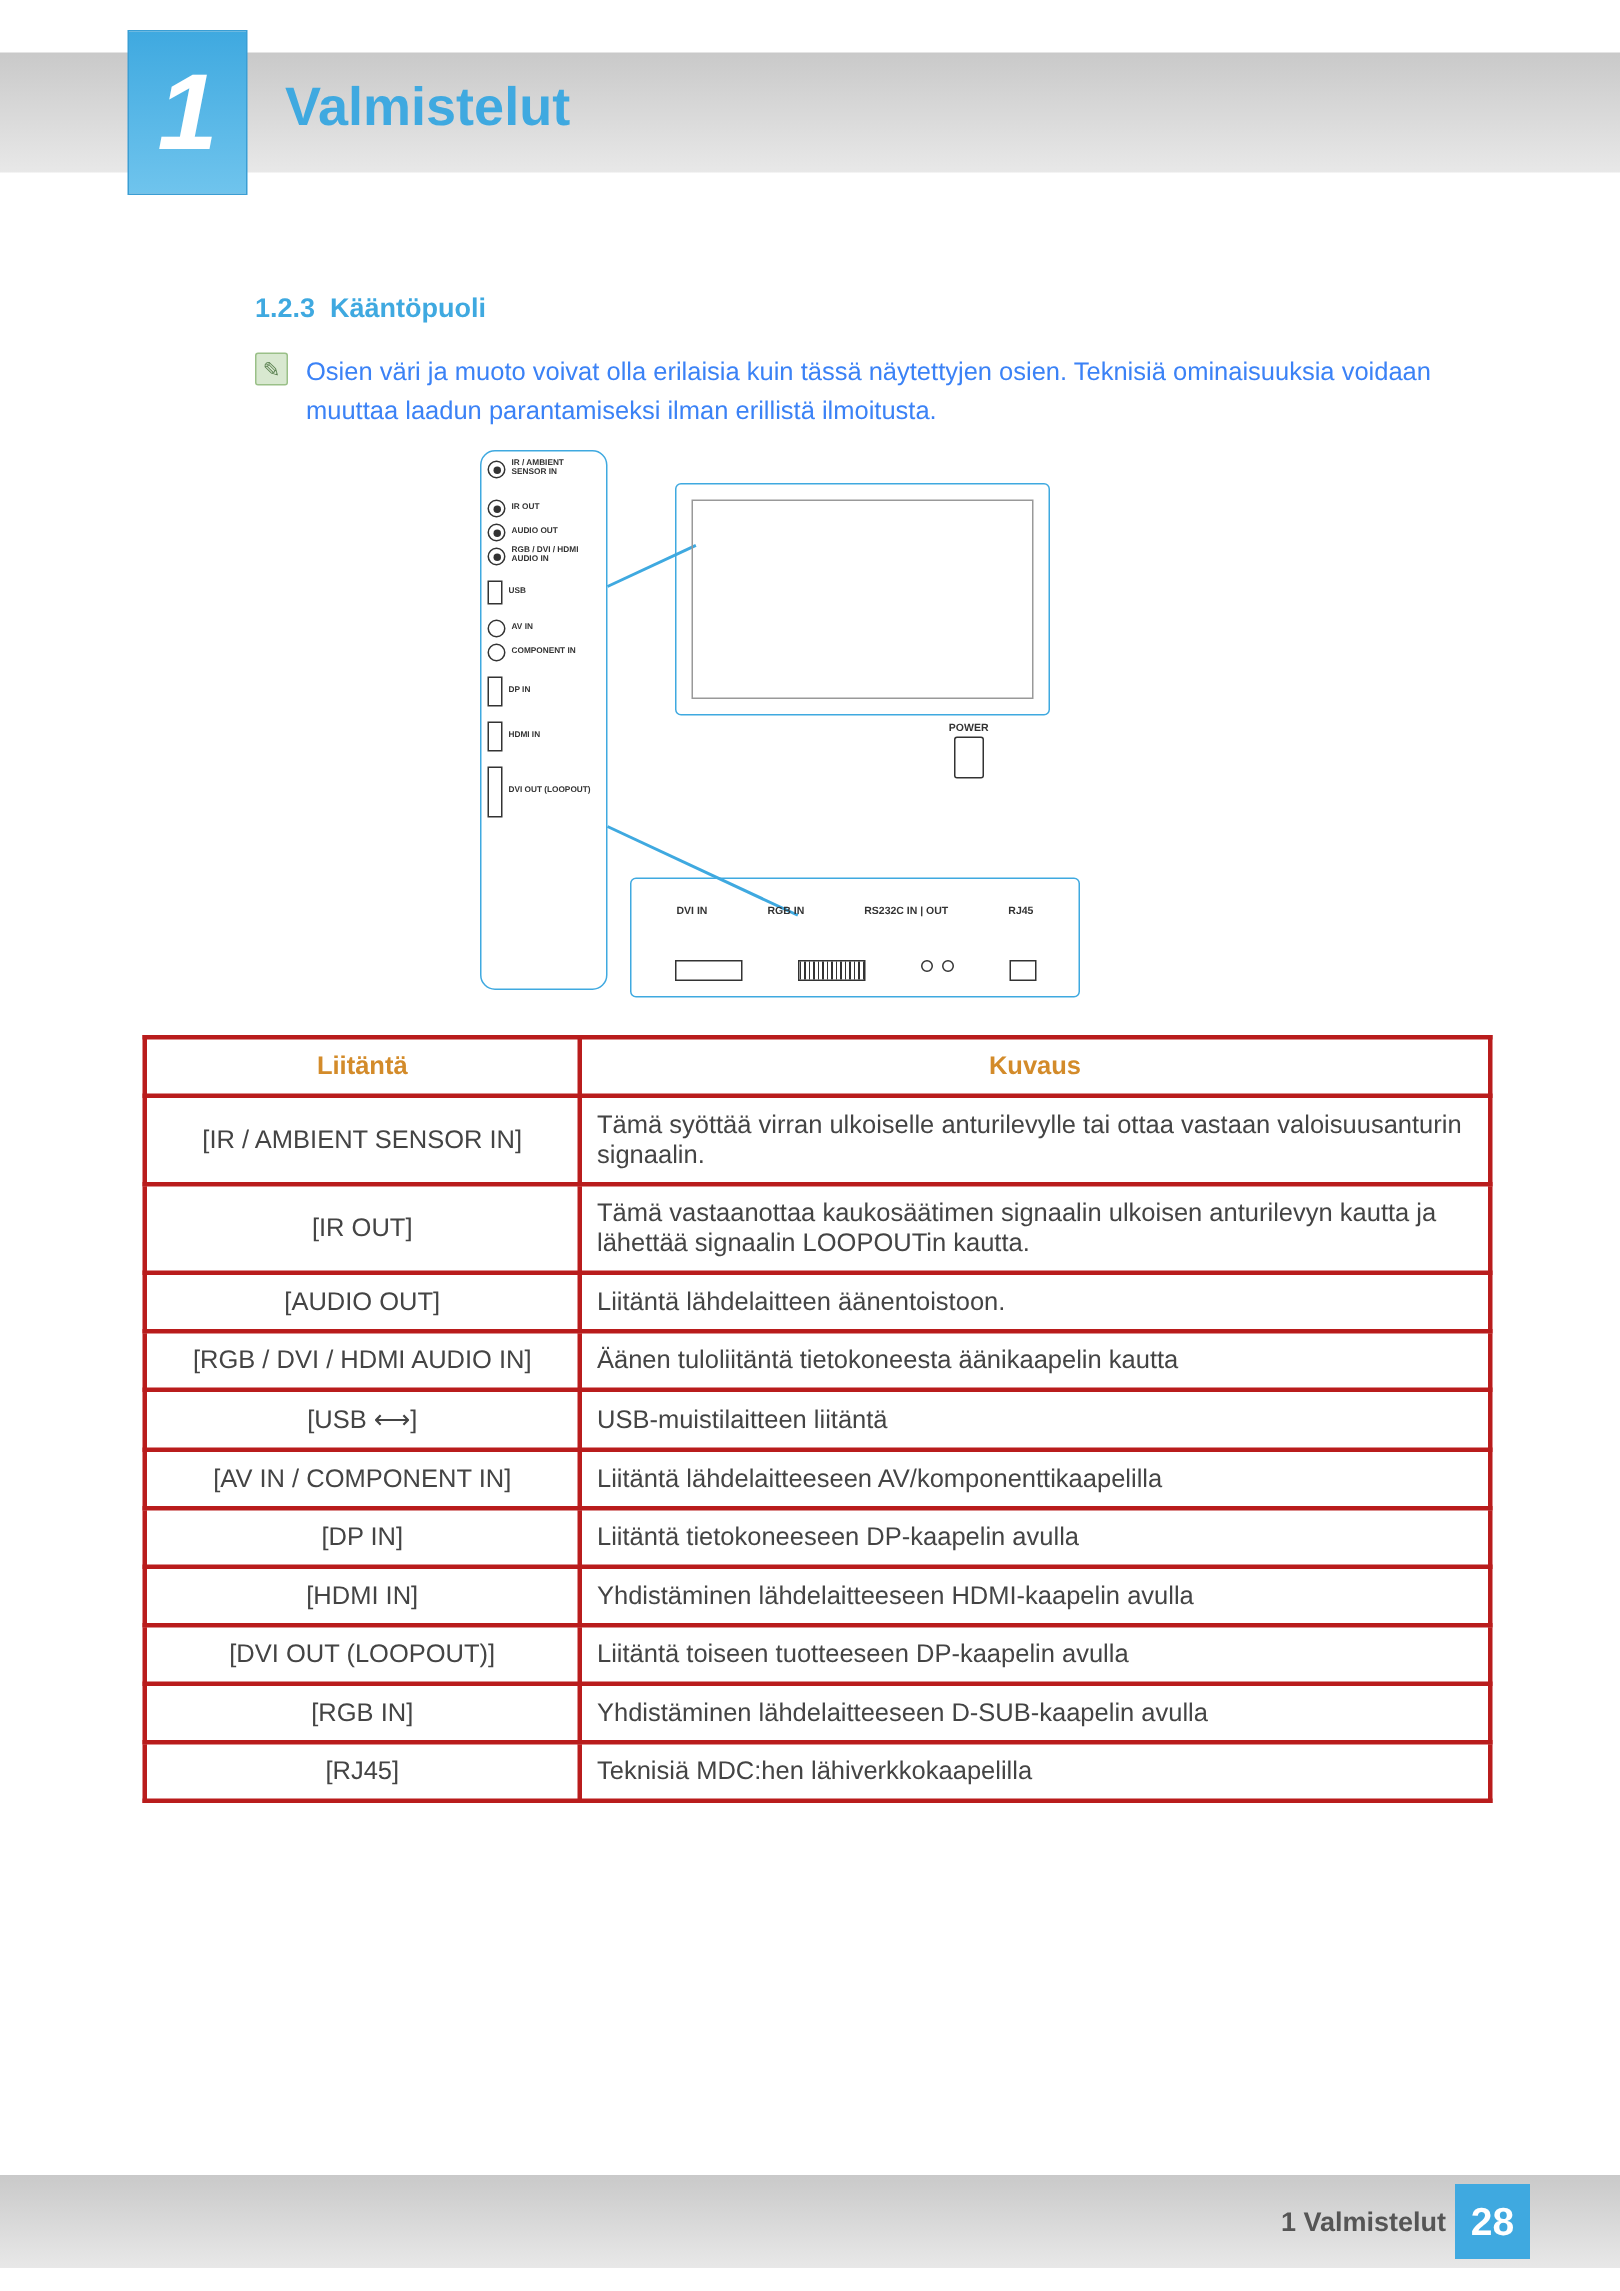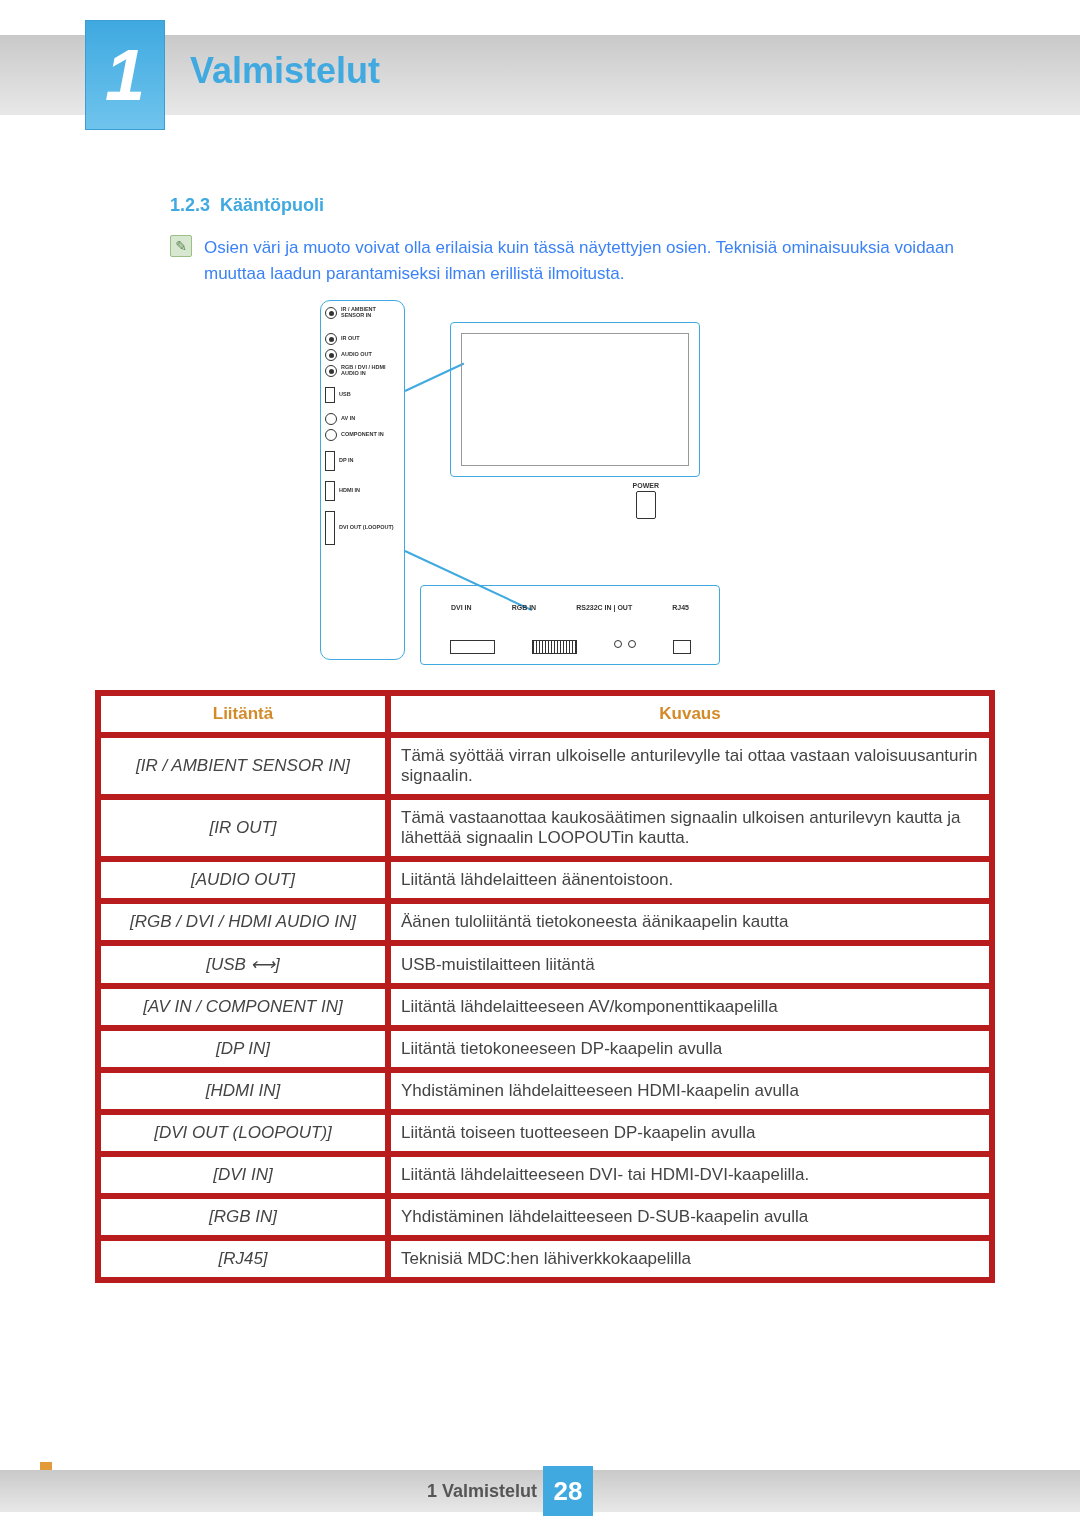--- a/index.html
+++ b/index.html
@@ -155,48 +155,47 @@
   .port-table {
     position: absolute;
     top: 690px;
     left: 95px;
     width: 900px;
     border-collapse: collapse;
     font-size: 17px;
     color: #444;
   }
   .port-table th, .port-table td {
-    border: 6px solid #b91c1c;
+    border: 3px solid #b91c1c;
     padding: 8px 10px;
     text-align: left;
     vertical-align: middle;
   }
   .port-table th {
     text-align: center;
     color: #d38b2a;
     font-weight: bold;
     background: #fff;
     height: 36px;
   }
   .port-table td:first-child {
     text-align: center;
     width: 290px;
-    font-style: italic;
   }
 
   .footer-bar {
     position: absolute;
     bottom: 15px;
     left: 0;
     right: 0;
-    height: 42px;
+    height: 62px;
     background: linear-gradient(to bottom, #c9c9c9 0%, #e8e8e8 100%);
     display: flex;
     align-items: center;
-    justify-content: center;
+    justify-content: flex-end;
   }
   .footer-chapter {
     font-size: 18px;
     color: #555;
     font-weight: bold;
     margin-right: 6px;
   }
   .footer-page {
     width: 50px;
     height: 50px;
@@ -346,24 +345,20 @@
       </tr>
     <tr>
         <td>[HDMI IN]</td>
         <td>Yhdistäminen lähdelaitteeseen HDMI-kaapelin avulla</td>
       </tr>
     <tr>
         <td>[DVI OUT (LOOPOUT)]</td>
         <td>Liitäntä toiseen tuotteeseen DP-kaapelin avulla</td>
       </tr>
     <tr>
-        <td>[DVI IN]</td>
-        <td>Liitäntä lähdelaitteeseen DVI- tai HDMI-DVI-kaapelilla.</td>
-      </tr>
-    <tr>
         <td>[RGB IN]</td>
         <td>Yhdistäminen lähdelaitteeseen D-SUB-kaapelin avulla</td>
       </tr>
     <tr>
         <td>[RJ45]</td>
         <td>Teknisiä MDC:hen lähiverkkokaapelilla</td>
       </tr>
   </tbody>
 </table>
 

